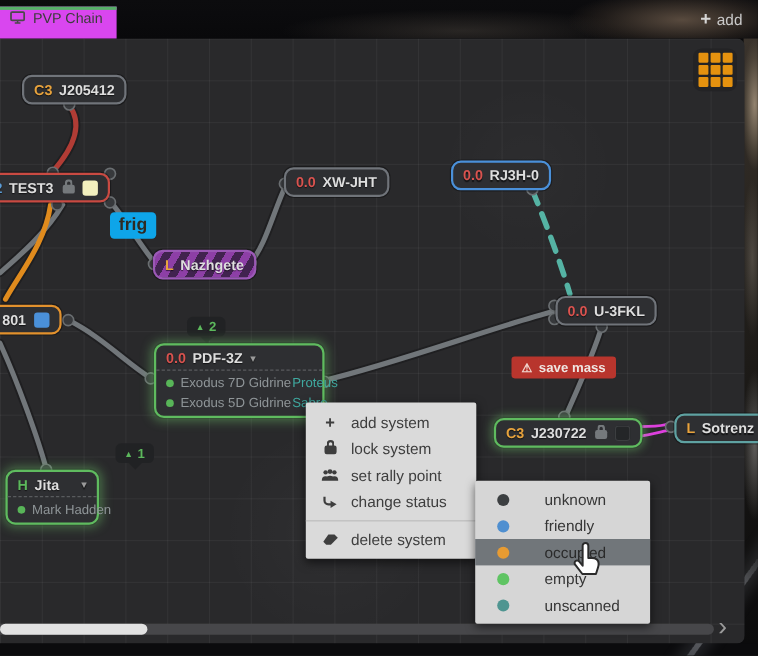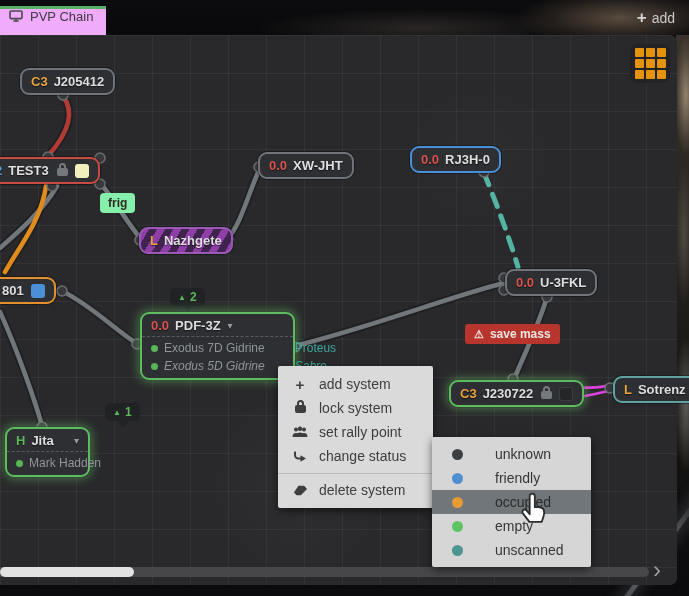--- a/index.html
+++ b/index.html
@@ -21,21 +21,21 @@
       radial-gradient(ellipse 12px 90px at 8px 200px, rgba(120,112,102,.5), transparent 80%),
       radial-gradient(ellipse 14px 80px at 10px 370px, rgba(150,148,146,.55), transparent 85%),
       linear-gradient(#3a332c,#23201c 40%,#141312 75%,#0b0b0c);}
   .bg-bottom{position:absolute;left:0;top:585px;width:689px;height:11px;background:#0b0b0d;}
   .streak{position:absolute;left:649px;top:468px;width:5px;height:190px;
     transform:rotate(36deg);transform-origin:center;
     background:linear-gradient(rgba(205,210,220,0), rgba(205,210,220,.55) 45%, rgba(205,210,220,.08));
     box-shadow:0 0 14px 5px rgba(160,165,175,.18);}
   
   .tab{position:absolute;left:0;top:6px;height:29px;box-sizing:border-box;
-    background:#f0abfc;border-top:3px solid #56b068;
+    background:#d946ef;border-top:3px solid #56b068;
     display:flex;align-items:center;gap:7px;padding:0 13px 12px 9px;
     color:#3c3c3c;font-size:13px;z-index:6;}
   .addbtn{position:absolute;right:14px;top:9px;display:flex;align-items:center;gap:5px;
     color:#c9c9c9;font-size:14px;z-index:6;}
   .addbtn .plus{font-size:17px;font-weight:bold;color:#d6d6d6;line-height:1;}
   
   .map{position:absolute;left:0;top:35px;width:677px;height:550px;
     background-color:#29292b;
     background-image:
       radial-gradient(circle 110px at 300px 450px, rgba(255,255,255,.028), transparent 90%),
@@ -77,23 +77,23 @@
     border:2px solid #75797c;border-bottom:none;border-radius:4px 4px 0 0;}
   .bignode{position:absolute;z-index:4;background:#2e2f32;border:2px solid #5fbb5f;border-radius:9px;
     box-shadow:0 0 10px 2px rgba(125,225,120,.4),0 0 0 1px rgba(0,0,0,.3);
     color:#dedede;font-size:13px;white-space:nowrap;}
   .bn-head{display:flex;align-items:center;padding:4px 9px 3px;font-weight:bold;
     border-bottom:1px dashed #595b5e;text-shadow:0 1px 1px rgba(0,0,0,.6);}
   .bn-row{display:flex;align-items:center;justify-content:flex-start;
     padding:2px 9px;font-size:12px;color:#8f9598;}
   .bn-row .left{display:flex;align-items:center;gap:6px;}
   .pdot{width:7px;height:7px;border-radius:50%;background:#58b558;display:inline-block;}
-  .ship{color:#3fa89f;margin-left:30px;}
-  
-  .clabel{position:absolute;z-index:3;background:#86efac;color:#2e2a22;font-size:12px;font-weight:bold;
+  .ship{color:#3fa89f;margin-left:1px;}
+  
+  .clabel{position:absolute;z-index:3;background:#0ea5e9;color:#2e2a22;font-size:16px;font-weight:bold;
     padding:3px 8px;border-radius:4px;}
   .masslabel{position:absolute;z-index:3;background:#b8352d;color:#efe6e2;font-size:12px;font-weight:bold;
     padding:3px 9px;border-radius:3px;display:flex;align-items:center;gap:6px;}
   .masslabel .warn{font-size:11px;color:#f2d9d2;}
   .countbadge{position:absolute;z-index:3;background:rgba(33,34,36,.96);border-radius:5px;
     padding:2px 8px;display:flex;align-items:center;gap:4px;color:#5cb85c;
     font-size:12px;font-weight:bold;}
   .countbadge .tri{font-size:8px;color:#5cb85c;}
   .countbadge::after{content:"";position:absolute;left:12px;bottom:-6px;
     border:6px solid transparent;border-top-color:rgba(33,34,36,.96);border-bottom:none;}
@@ -257,21 +257,21 @@
     <span>PDF-3Z</span>
     <span class="chev">▾</span>
   </div>
   <div class="bn-row" style="padding-top:4px;">
     <span class="left">
         <span class="pdot"></span>
       <span>Exodus 7D Gidrine</span>
       </span>
     <span class="ship">Proteus</span>
   </div>
-  <div class="bn-row" style="padding-bottom:5px;font-style:italic;">
+  <div class="bn-row" style="padding-bottom:5px;">
     <span class="left">
         <span class="pdot"></span>
       <span>Exodus 5D Gidrine</span>
       </span>
     <span class="ship">Sabre</span>
   </div>
 </div>
 
 <div class="node n-green" style="left:449px;top:380px;">
   <span class="cls cls-orange">C3</span>

